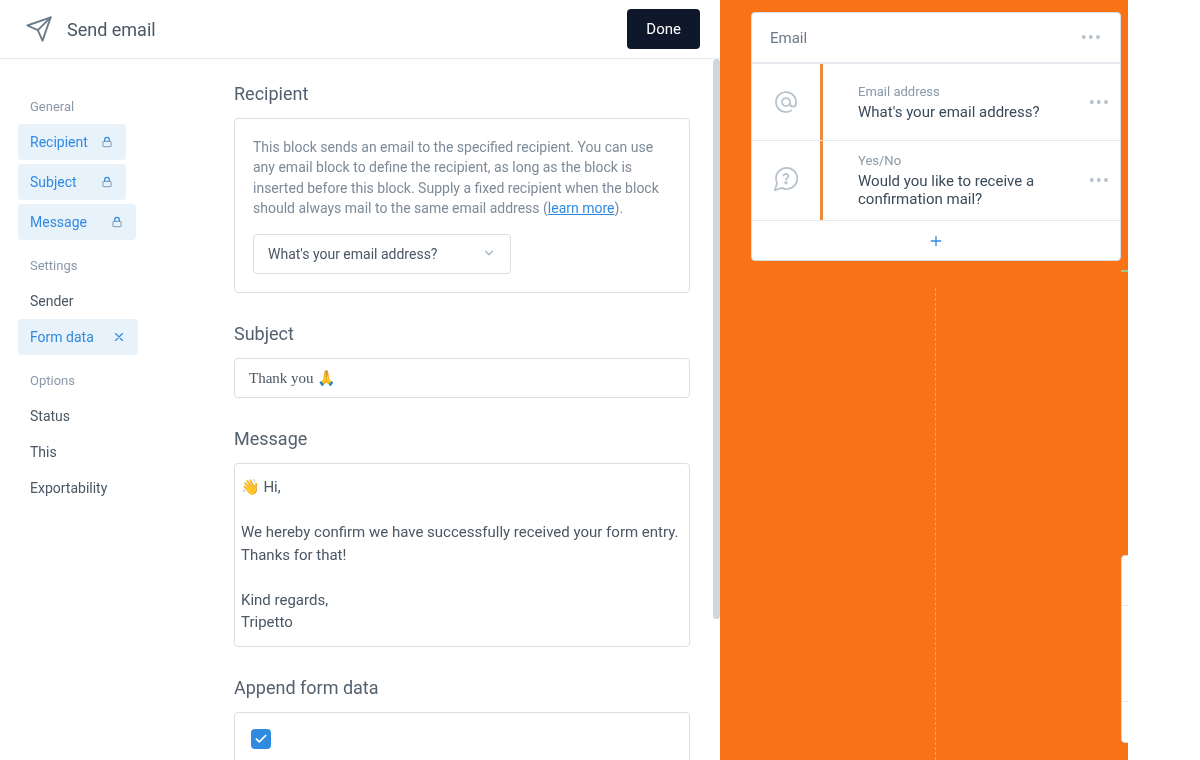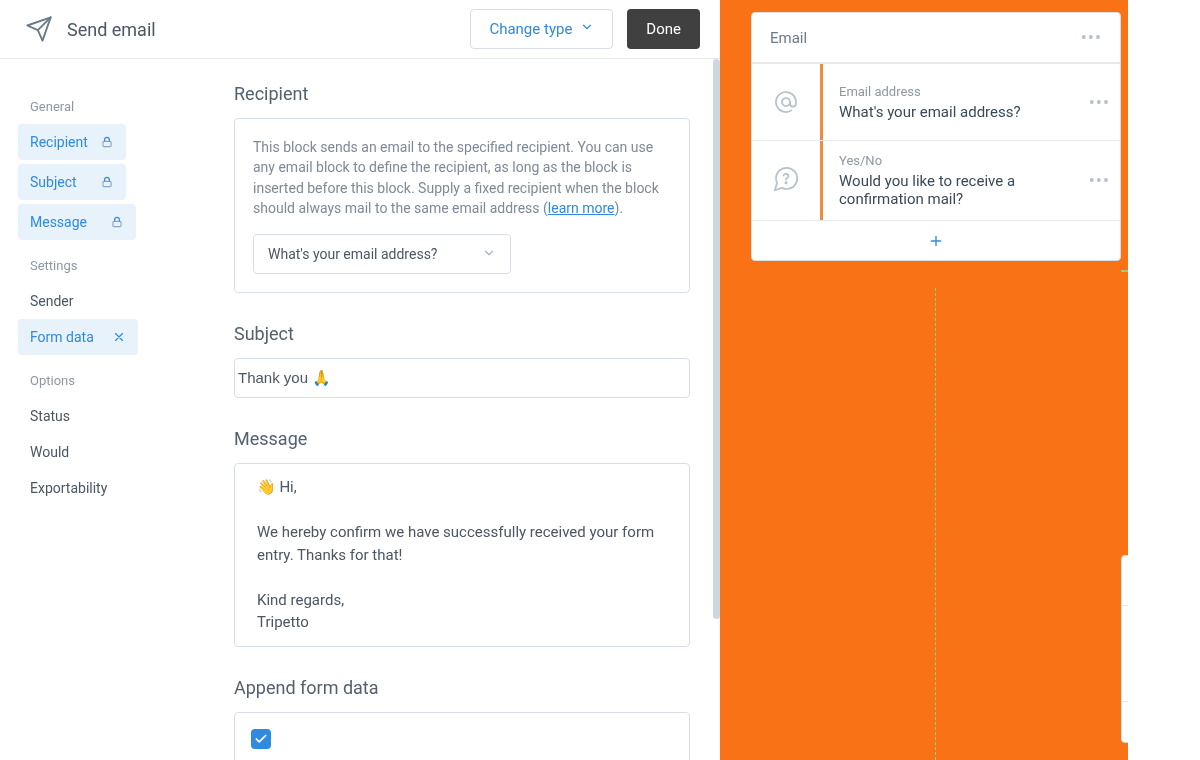--- a/index.html
+++ b/index.html
@@ -45,21 +45,21 @@
   gap: 8px;
   cursor: pointer;
   border: 1px solid transparent;
 }
 .btn-change {
   border: 1px solid #d7dee6;
   color: #2f8ae0;
   background: #fff;
 }
 .btn-done {
-  background: #404040;
+  background: #0f172a;
   color: #fff;
 }
 .editor-body {
   flex: 1;
   display: flex;
   overflow: hidden;
   position: relative;
 }
 .sidebar {
   width: 230px;
@@ -130,30 +130,30 @@
   padding: 0 14px;
   width: 258px;
   cursor: pointer;
   color: #4a5764;
 }
 .text-input {
   border: 1px solid #d7dee6;
   border-radius: 4px;
   height: 40px;
   width: 100%;
-  padding: 0 3px;
+  padding: 0 14px;
   font-size: 15px;
   color: #4a5764;
-  font-family: Liberation Sans, sans-serif;
+  font-family: Liberation Serif, serif;
 }
 .textarea {
   border: 1px solid #d7dee6;
   border-radius: 4px;
   width: 100%;
-  padding: 12px 22px;
+  padding: 12px 6px;
   font-size: 15px;
   color: #4a5764;
   font-family: inherit;
   line-height: 1.5;
   min-height: 170px;
   resize: none;
   white-space: pre-wrap;
 }
 .check-row {
   display: flex;
@@ -205,20 +205,21 @@
   width: 68px; height: 76px;
   display: flex; align-items: center; justify-content: center;
   color: #b7c2cd;
 }
 .row-divider { width: 3px; background: #f08a3c; }
 .row-content {
   flex: 1;
   padding: 12px 10px 12px 16px;
   display: flex; align-items: center; justify-content: space-between;
   gap: 4px;
+  margin-left: 19px;
 }
 .row-content .label {
   color: #8a99a8; font-size: 13px; margin-bottom: 4px;
 }
 .row-content .title {
   color: #3a4a5a; font-size: 15px;
 }
 .dots { color: #b7c2cd; cursor: pointer; font-size: 18px; letter-spacing: 1px; }
 .add-row {
   height: 40px; display: flex; align-items: center; justify-content: center;
@@ -270,28 +271,20 @@
 
 <div class="editor-panel">
   <div class="header">
     <span class="header-icon">
       <svg width="28" height="28" viewBox="0 0 24 24" fill="none" stroke="#6b7a89" stroke-width="1.6" stroke-linejoin="round" stroke-linecap="round">
           <path d="M22 2L11 13"></path>
           <path d="M22 2L15 22L11 13L2 9L22 2Z"></path>
         </svg>
     </span>
     <div class="header-title">Send email</div>
-    <div class="btn btn-change">
-      <span>Change type</span>
-      <span>
-        <svg width="14" height="14" viewBox="0 0 24 24" fill="none" stroke="#2f8ae0" stroke-width="2" stroke-linecap="round">
-            <path d="M6 9l6 6 6-6"></path>
-          </svg>
-      </span>
-    </div>
     <div class="btn btn-done">
       <span>Done</span>
     </div>
   </div>
 
   <div class="editor-body">
     <div class="sidebar">
       <div class="side-heading">General</div>
       <div class="side-group-top">
         <div class="side-item active">
@@ -334,21 +327,21 @@
               <path d="M18 6L6 18M6 6l12 12"></path>
             </svg>
           </span>
       </div>
 
       <div class="side-heading">Options</div>
       <div class="side-item">
         <span>Status</span>
       </div>
       <div class="side-item">
-        <span>Would</span>
+        <span>This</span>
       </div>
       <div class="side-item">
         <span>Exportability</span>
       </div>
     </div>
 
     <div class="content">
       <div class="section">
         <h2>Recipient</h2>
         <div class="info-box">

